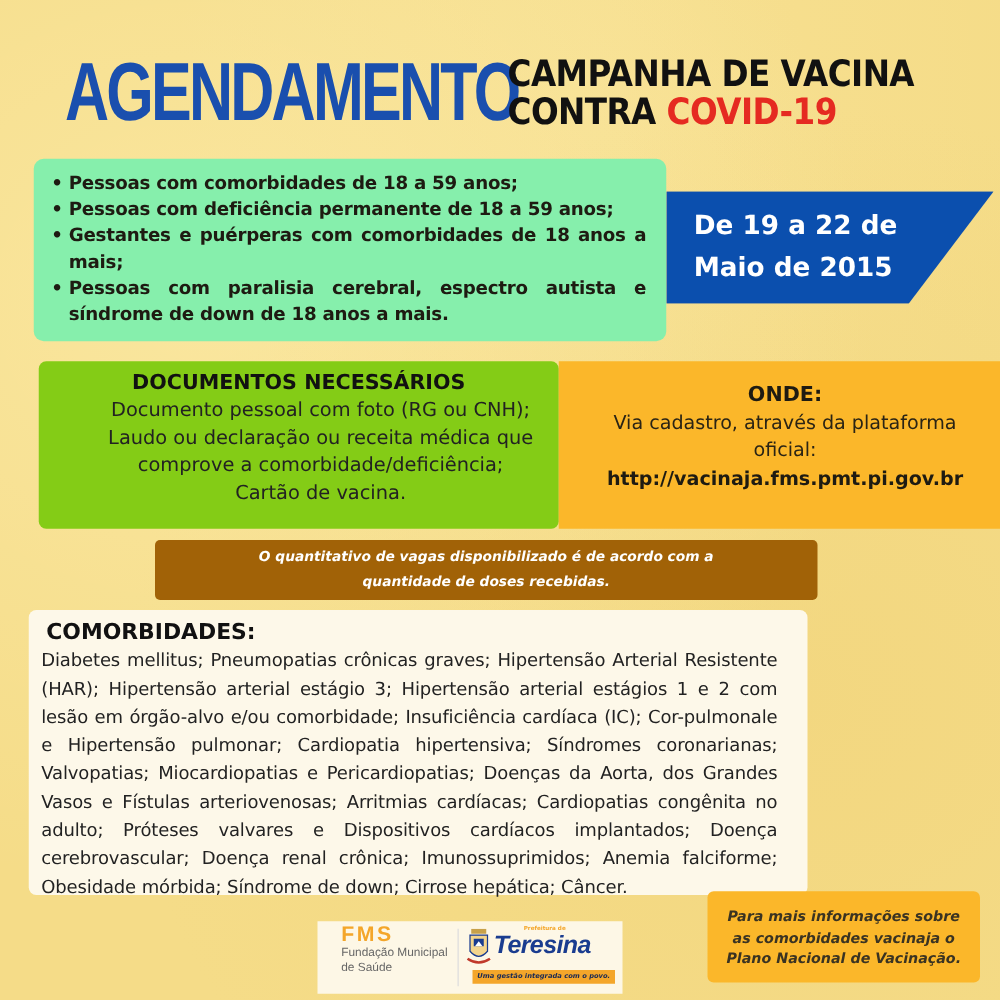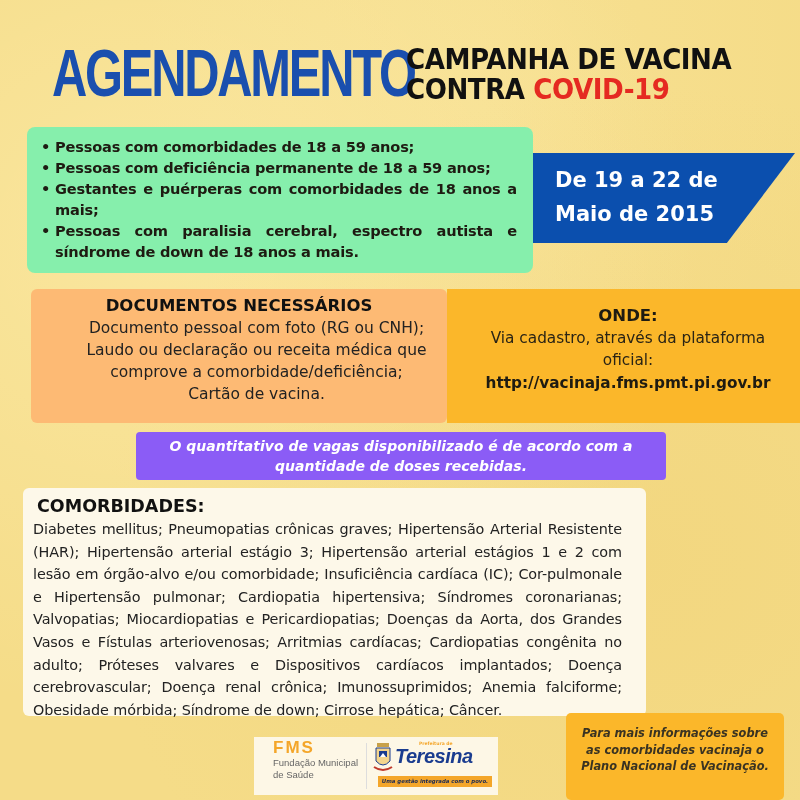--- a/index.html
+++ b/index.html
@@ -79,21 +79,21 @@
     font-family: "DejaVu Sans", sans-serif;
     font-weight: 700;
     font-size: 21px;
     line-height: 34px;
     white-space: nowrap;
   }
 
   
   .docs-box {
     left: 31px; top: 289px; width: 416px; height: 134px;
-    background: #fdba74;
+    background: #84cc16;
     border-radius: 6px;
     text-align: center;
     padding-top: 5px;
   }
   .docs-title {
     font-weight: 700;
     font-size: 16.5px;
     line-height: 23px;
     color: #111;
   }
@@ -125,28 +125,28 @@
   }
   .onde-url {
     font-weight: 700;
     font-size: 15.3px;
     line-height: 24px;
     color: #1e1b12;
   }
 
   
   .notice {
-    left: 136px; top: 432px; width: 530px; height: 48px;
-    background: #8b5cf6;
+    left: 124px; top: 432px; width: 530px; height: 48px;
+    background: #a16207;
     border-radius: 4px;
     color: #ffffff;
     text-align: center;
     font-style: italic;
     font-weight: 700;
-    font-size: 14px;
+    font-size: 11px;
     line-height: 20px;
     padding-top: 4px;
   }
 
   
   .comorb-box {
     left: 23px; top: 488px; width: 623px; height: 228px;
     background: #fdf8e9;
     border-radius: 6px;
     padding: 6px 24px 0 10px;
@@ -161,21 +161,21 @@
   .comorb-text {
     font-size: 14.4px;
     line-height: 22.6px;
     color: #222;
     text-align: justify;
     letter-spacing: -0.1px;
   }
 
   
   .footnote {
-    left: 566px; top: 713px; width: 218px; height: 87px;
+    left: 566px; top: 713px; width: 218px; height: 73px;
     background: #fbb72a;
     border-radius: 5px;
     text-align: center;
     font-style: italic;
     font-weight: 700;
     font-size: 11.4px;
     line-height: 16.5px;
     color: #3a3322;
     padding-top: 12px;
   }

